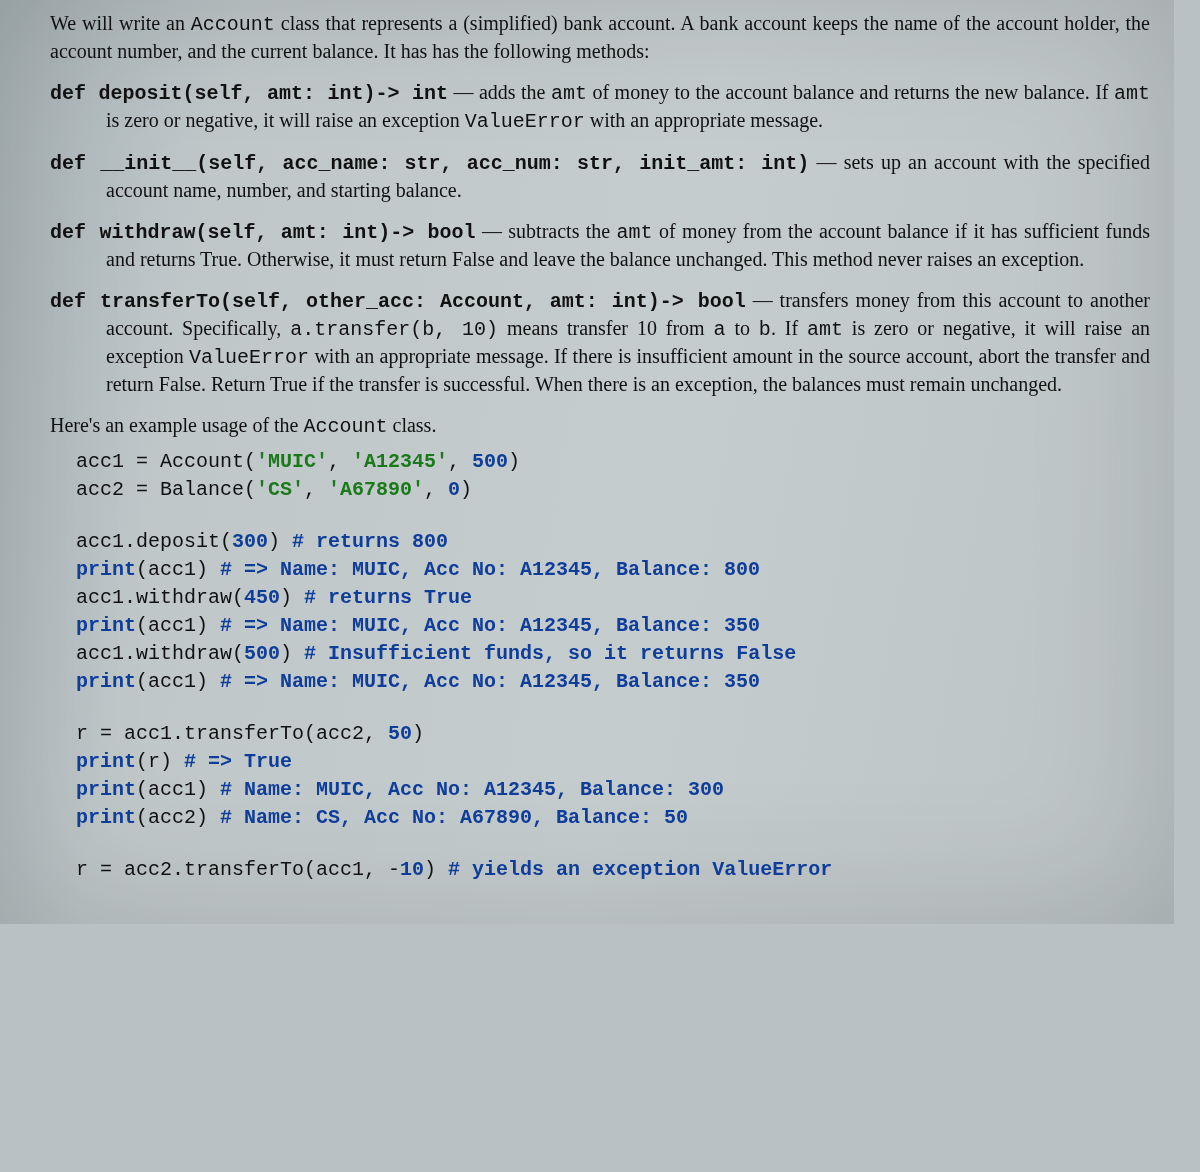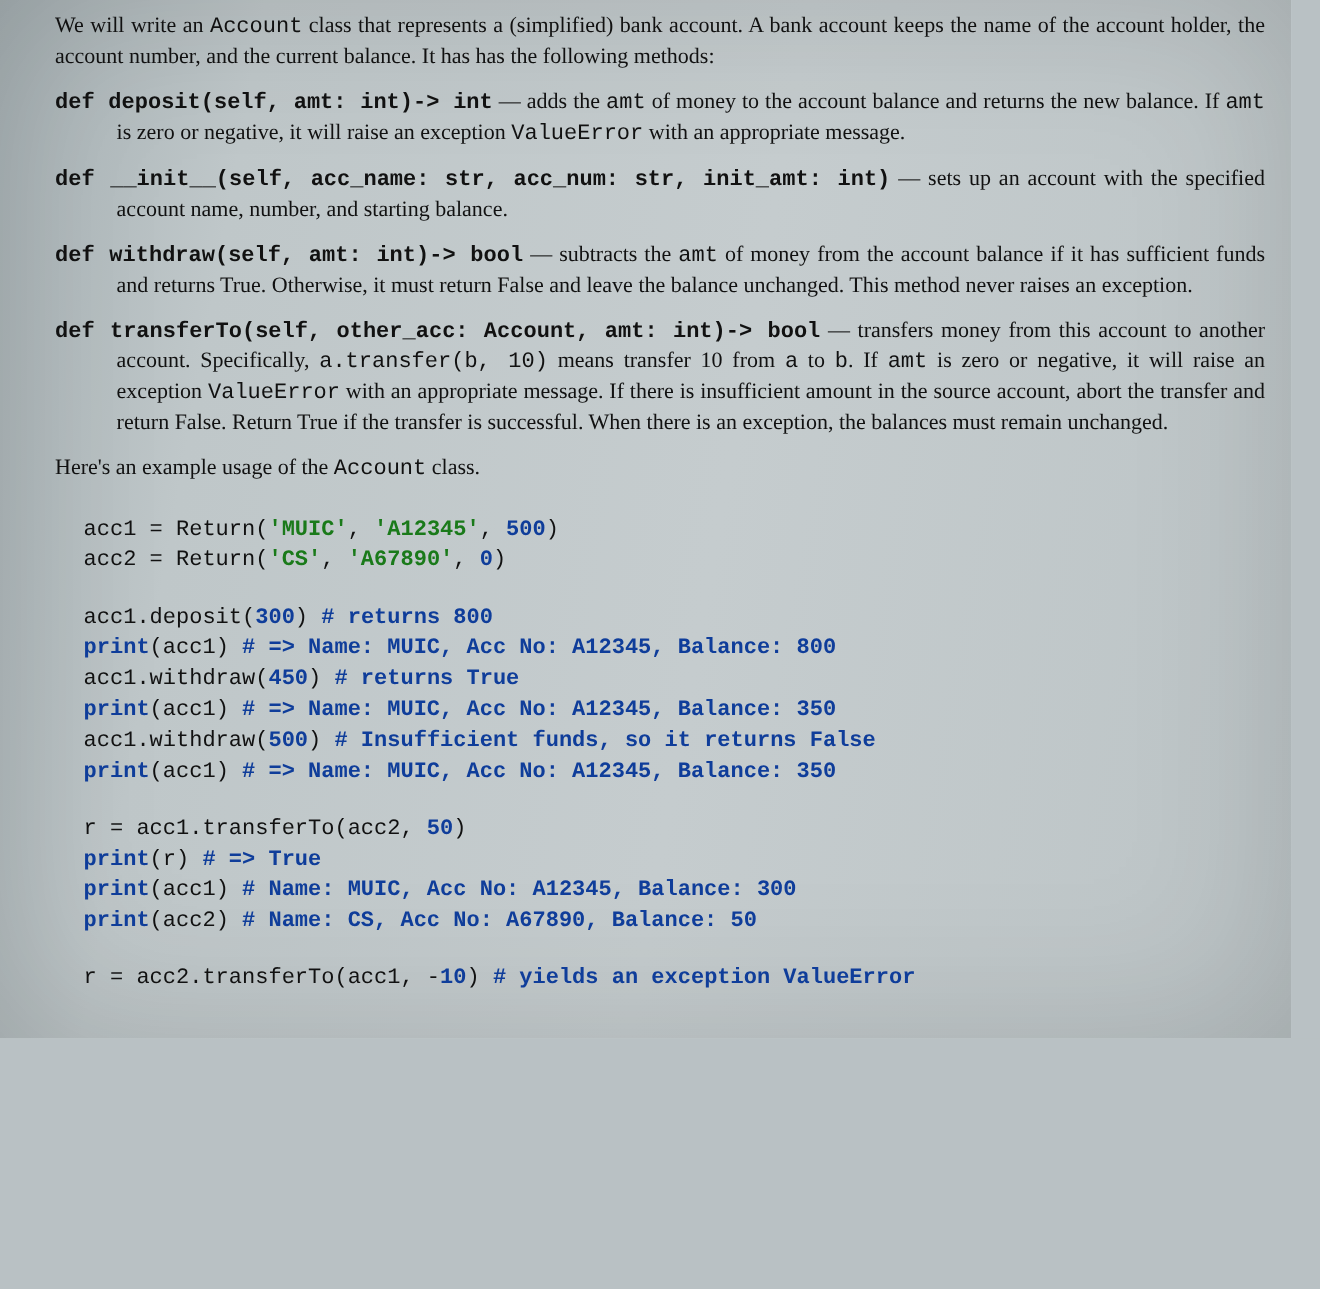--- a/index.html
+++ b/index.html
@@ -24,21 +24,21 @@
     text-indent: -56px;
     text-align: justify;
   }
   .sig {
     font-family: 'Courier New', Courier, monospace;
     font-weight: bold;
   }
   .tt {
     font-family: 'Courier New', Courier, monospace;
   }
-  .example-intro { margin: 8px 0 28px 0; }
+  .example-intro { margin: 8px 0 8px 0; }
   .code-block {
     font-family: 'Courier New', Courier, monospace;
     margin: 0 0 0 26px;
     white-space: pre;
     line-height: 1.4;
     font-size: 20px;
   }
   .code-block .blue  { color: #0f3d9a; font-weight: bold; }
   .code-block .green { color: #1a7a1a; font-weight: bold; }
   .code-block .plain { color: #111; }
@@ -72,22 +72,22 @@
 
   <div class="method-block">
     <span class="sig">def</span><span class="sig"> transferTo(self, other_acc: Account, amt: int)-&gt; bool</span><span> — transfers money from this account to another account.  Specifically, </span><span class="tt">a.transfer(b, 10)</span><span> means transfer 10 from </span><span class="tt">a</span><span> to </span><span class="tt">b</span><span>.  If </span><span class="tt">amt</span><span> is zero or negative, it will raise an exception </span><span class="tt">ValueError</span><span> with an appropriate message.  If there is insufficient amount in the source account, abort the transfer and return False. Return True if the transfer is successful. When there is an exception, the balances must remain unchanged.</span>
   </div>
 
 
   <div class="example-intro">
     <span>Here's an example usage of the </span><span class="tt">Account</span><span> class.</span>
   </div>
 
-  <div class="code-block code-group"><span class="plain">acc1 = Return(</span><span class="green">'MUIC'</span><span class="plain">, </span><span class="green">'A12345'</span><span class="plain">, </span><span class="blue">500</span><span class="plain">)</span>
-<span class="plain">acc2 = Return(</span><span class="green">'CS'</span><span class="plain">, </span><span class="green">'A67890'</span><span class="plain">, </span><span class="blue">0</span><span class="plain">)</span></div>
+  <div class="code-block code-group"><span class="plain">acc1 = Account(</span><span class="green">'MUIC'</span><span class="plain">, </span><span class="green">'A12345'</span><span class="plain">, </span><span class="blue">500</span><span class="plain">)</span>
+<span class="plain">acc2 = Balance(</span><span class="green">'CS'</span><span class="plain">, </span><span class="green">'A67890'</span><span class="plain">, </span><span class="blue">0</span><span class="plain">)</span></div>
 
   <div class="code-block code-group"><span class="plain">acc1.deposit(</span><span class="blue">300</span><span class="plain">) </span><span class="blue"># returns 800</span>
 <span class="blue">print</span><span class="plain">(acc1) </span><span class="blue"># =&gt; Name: MUIC, Acc No: A12345, Balance: 800</span>
 <span class="plain">acc1.withdraw(</span><span class="blue">450</span><span class="plain">) </span><span class="blue"># returns True</span>
 <span class="blue">print</span><span class="plain">(acc1) </span><span class="blue"># =&gt; Name: MUIC, Acc No: A12345, Balance: 350</span>
 <span class="plain">acc1.withdraw(</span><span class="blue">500</span><span class="plain">) </span><span class="blue"># Insufficient funds, so it returns False</span>
 <span class="blue">print</span><span class="plain">(acc1) </span><span class="blue"># =&gt; Name: MUIC, Acc No: A12345, Balance: 350</span></div>
 
   <div class="code-block code-group"><span class="plain">r = acc1.transferTo(acc2, </span><span class="blue">50</span><span class="plain">)</span>
 <span class="blue">print</span><span class="plain">(r) </span><span class="blue"># =&gt; True</span>

